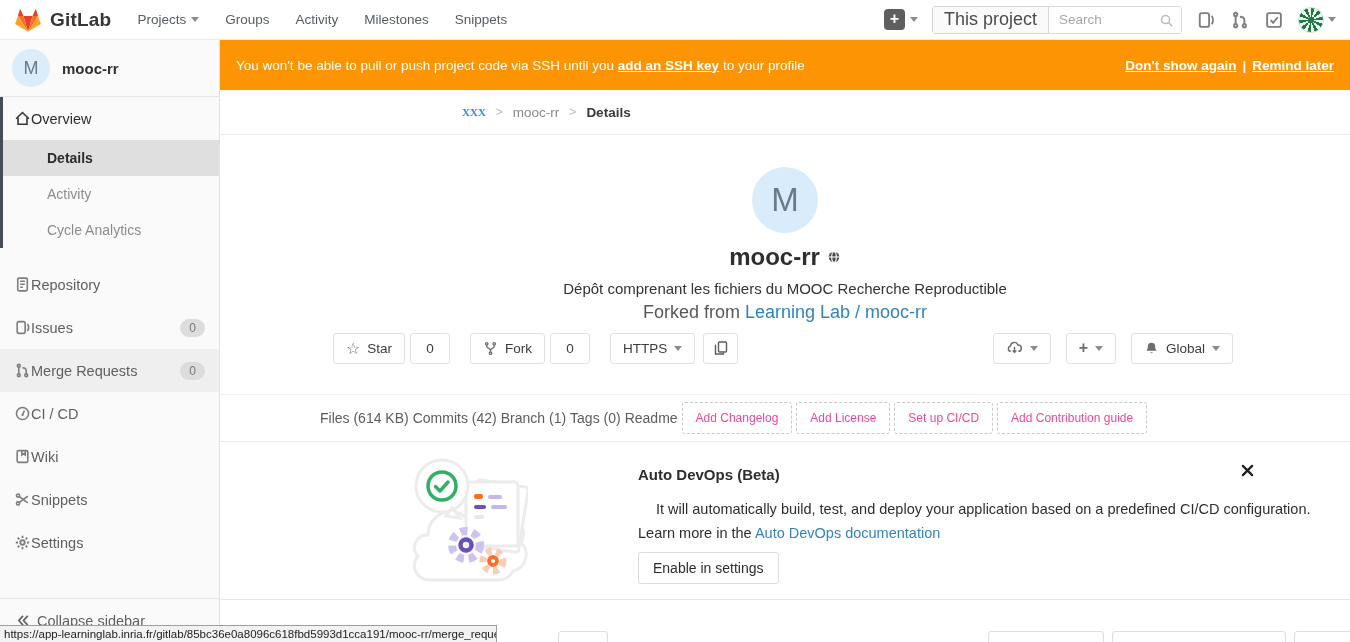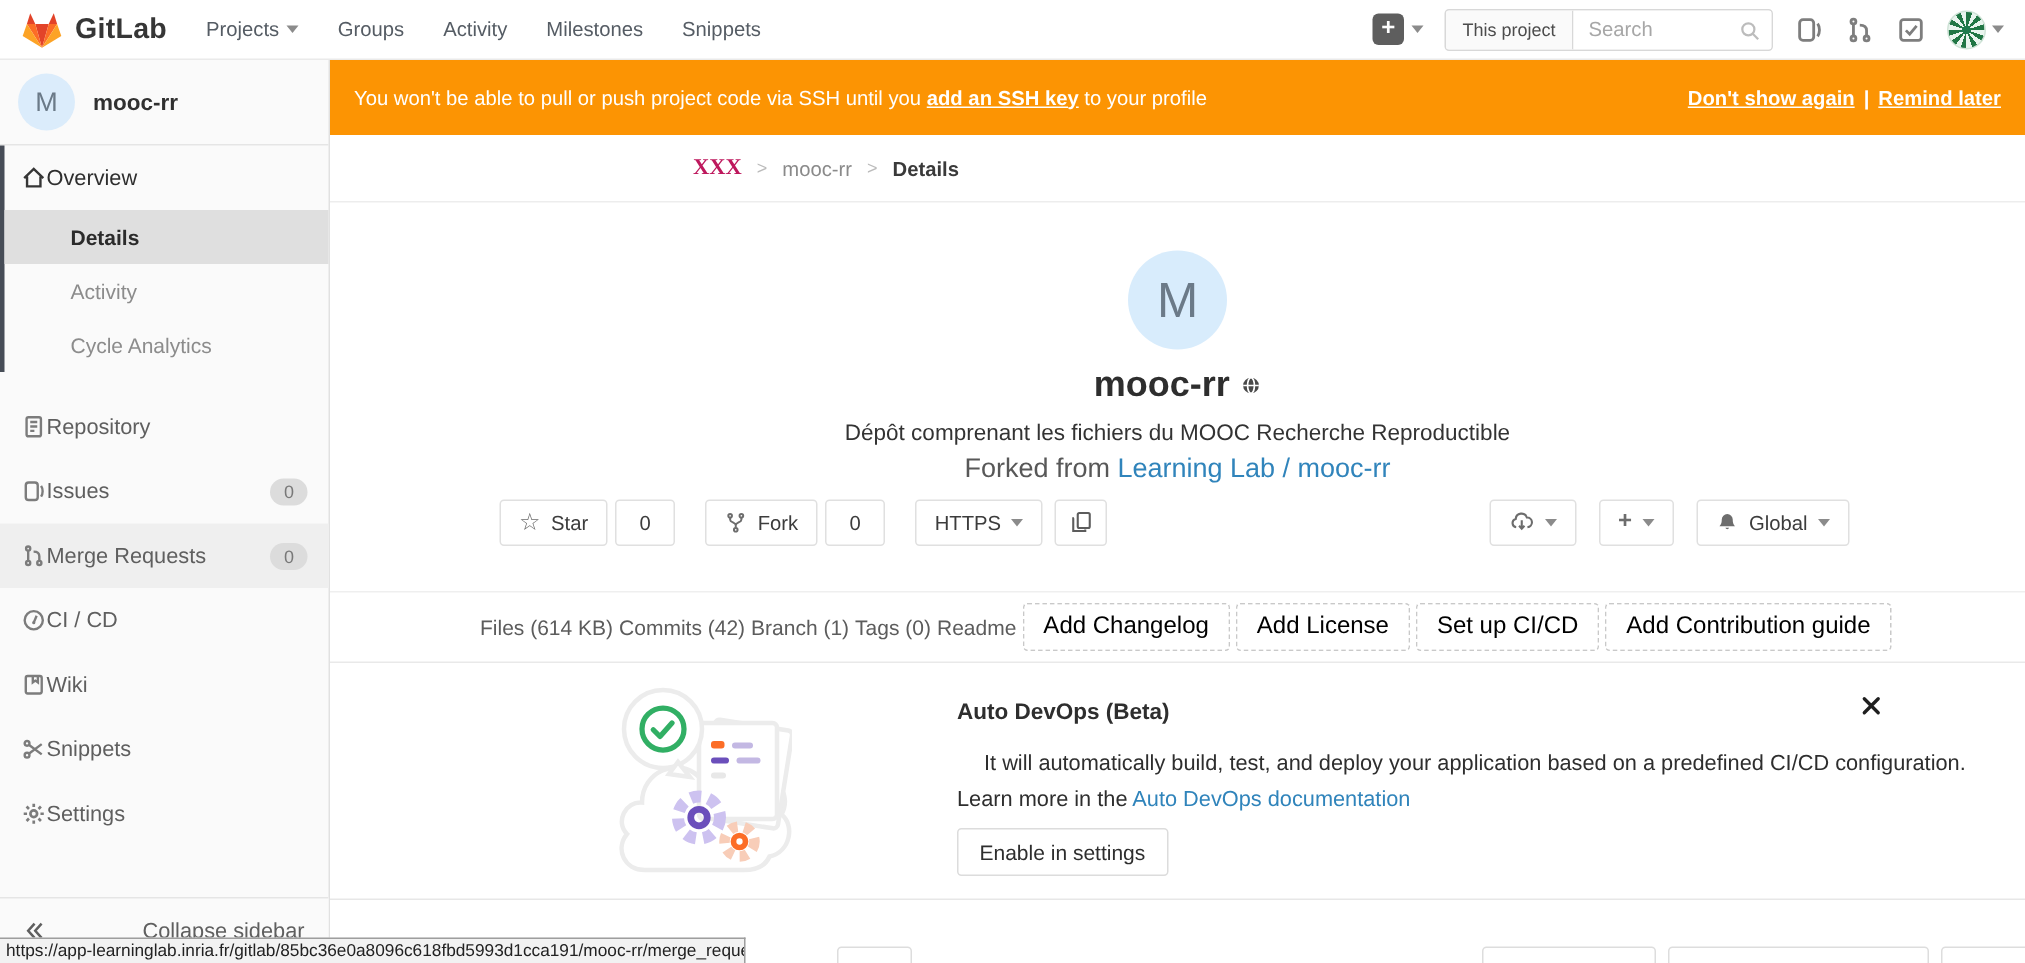--- a/index.html
+++ b/index.html
@@ -17,21 +17,21 @@
               margin-right:26px; cursor:pointer; }
   .caret { width:0; height:0; border-left:4px solid transparent; border-right:4px solid transparent;
            border-top:5px solid #8b8b8b; display:inline-block; }
   .nav-right { margin-left:auto; display:flex; align-items:center; gap:14px; }
   .plus-menu { display:flex; align-items:center; gap:5px; cursor:pointer; }
   .plus-box { width:21px; height:21px; background:#5e5e5e; border-radius:4px; color:#fff;
               font-size:16px; line-height:19px; text-align:center; font-weight:bold; }
   .searchwrap { display:flex; align-items:stretch; border:1px solid #d8d8d8; border-radius:3px;
                 height:28px; overflow:hidden; }
   .search-scope { display:flex; align-items:center; padding:0 11px; background:#fafafa;
-                  border-right:1px solid #d8d8d8; font-size:12px; color:#4c4c4c; }
+                  border-right:1px solid #d8d8d8; font-size:18px; color:#4c4c4c; }
   .search-field { position:relative; width:132px; background:#ec4899; }
   .search-field input { border:0; outline:0; width:100%; height:100%; padding:0 26px 0 10px;
                         font-size:13.5px; color:#333; font-family:"Liberation Sans",sans-serif; }
   .search-field input::placeholder { color:#a7a7a7; }
   .search-mag { position:absolute; right:7px; top:6px; color:#bcbcbc; }
   .topicon { color:#7e7e7e; cursor:pointer; }
   .identicon { width:26px; height:26px; border-radius:50%;
                background:
                  radial-gradient(circle at 50% 50%, #1f7a4d 0 3px, rgba(0,0,0,0) 3px),
                  repeating-conic-gradient(#217645 0deg 18deg, #e9f4ee 18deg 36deg);
@@ -60,28 +60,28 @@
   .section-active .side-item svg { color:#363636; }
   .side-item svg { color:#7c7c7c; flex:0 0 auto; }
   .sub-item { height:36px; display:flex; align-items:center; padding-left:44px; font-size:14px;
               color:#8c8c8c; cursor:pointer; }
   .sub-item.active { background:#dfdfdf; color:#2b2b2b; font-weight:600; }
   .side-item.hovered { background:#efefef; }
   .side-menu { margin-top:15px; }
   .badge { margin-left:auto; background:#dcdcdc; color:#787878; border-radius:10px;
            padding:2px 9px; font-size:12px; }
   .collapse-row { position:absolute; bottom:0; left:0; width:100%; height:44px; border-top:1px solid #e5e5e5;
-                  display:flex; align-items:center; gap:16px; padding:0 16px; color:#5f5f5f;
-                  font-size:14.5px; cursor:pointer; background:#fafafa;justify-content:space-between; }
+                  display:flex; align-items:center; gap:6px; padding:0 16px; color:#5f5f5f;
+                  font-size:14.5px; cursor:pointer; background:#fafafa; }
 
   
   .content { position:absolute; left:220px; top:40px; right:0; bottom:0; background:#fff; }
   .crumb-bar { position:absolute; top:50px; left:0; right:0; height:45px; border-bottom:1px solid #ededed;
                display:flex; align-items:center; padding-left:242px; gap:10px; font-size:13.5px; }
-  .crumb-root { font-family:"Liberation Serif", serif; font-weight:bold; font-size:15px; color:#be185d; }
+  .crumb-root { font-family:"Liberation Serif", serif; font-weight:bold; font-size:11px; color:#3b82f6; }
   .crumb-sep { color:#bbb; font-size:12px; }
   .crumb-mid { color:#8a8a8a; cursor:pointer; }
   .crumb-cur { color:#3a3a3a; font-weight:600; }
 
   .proj-bigavatar { position:absolute; top:127px; left:50%; transform:translateX(-50%);
                     width:66px; height:66px; border-radius:50%; background:#d8ecfc; color:#6b7a88;
                     font-size:33px; display:flex; align-items:center; justify-content:center; }
   .proj-title { position:absolute; top:203px; left:0; right:0; text-align:center; font-size:24px;
                 font-weight:600; color:#2e2e2e; display:flex; justify-content:center; align-items:center; gap:7px; }
   .proj-desc { position:absolute; top:240px; left:0; right:0; text-align:center; font-size:15px; color:#333; }
@@ -100,21 +100,21 @@
   .clone-input { width:263px; height:32px; border:3px solid #e02424; border-radius:2px; background:#fff;
                  font-family:"DejaVu Sans Mono","Liberation Mono",monospace; font-size:13px; color:#2e2e2e;
                  padding:0 7px; outline:none; margin-right:7px; }
   .icon-btn { width:35px; justify-content:center; padding:0; }
   .right-acts { margin-left:auto; display:flex; align-items:center; gap:15px; }
 
   .tabs-row { position:absolute; top:354px; left:0; right:0; height:48px; border-top:1px solid #efefef;
               border-bottom:1px solid #e9e9e9; display:flex; align-items:center; padding-left:100px; gap:4px; }
   .tab-link { font-size:14px; color:#5c5c5c; cursor:pointer; white-space:nowrap; }
   .btn-dashed { display:inline-flex; align-items:center; height:32px; padding:0 13px; background:#fff;
-                border:1px dashed #c9c9c9; border-radius:3px; font-size:16px; color:#000000; cursor:pointer;
+                border:1px dashed #c9c9c9; border-radius:3px; font-size:12px; color:#ec4899; cursor:pointer;
                 white-space:nowrap; }
 
   .devops { position:absolute; top:402px; left:0; right:0; height:158px; border-bottom:1px solid #e7e7e7; }
   .devops-illus { position:absolute; left:188px; top:10px; }
   .devops-title { position:absolute; left:418px; top:24px; font-size:15px; font-weight:bold; color:#2e2e2e; }
   .devops-body { position:absolute; left:418px; top:59px; font-size:14.5px; color:#2e2e2e;margin-left:18px; }
   .devops-learn { position:absolute; left:418px; top:83px; font-size:14.5px; color:#2e2e2e; }
   .devops-btn { position:absolute; left:418px; top:110px; height:32px; display:inline-flex; align-items:center;
                 padding:0 14px; border:1px solid #dcdcdc; border-radius:3px; background:#fff; font-size:14px;
                 color:#2e2e2e; cursor:pointer; }

